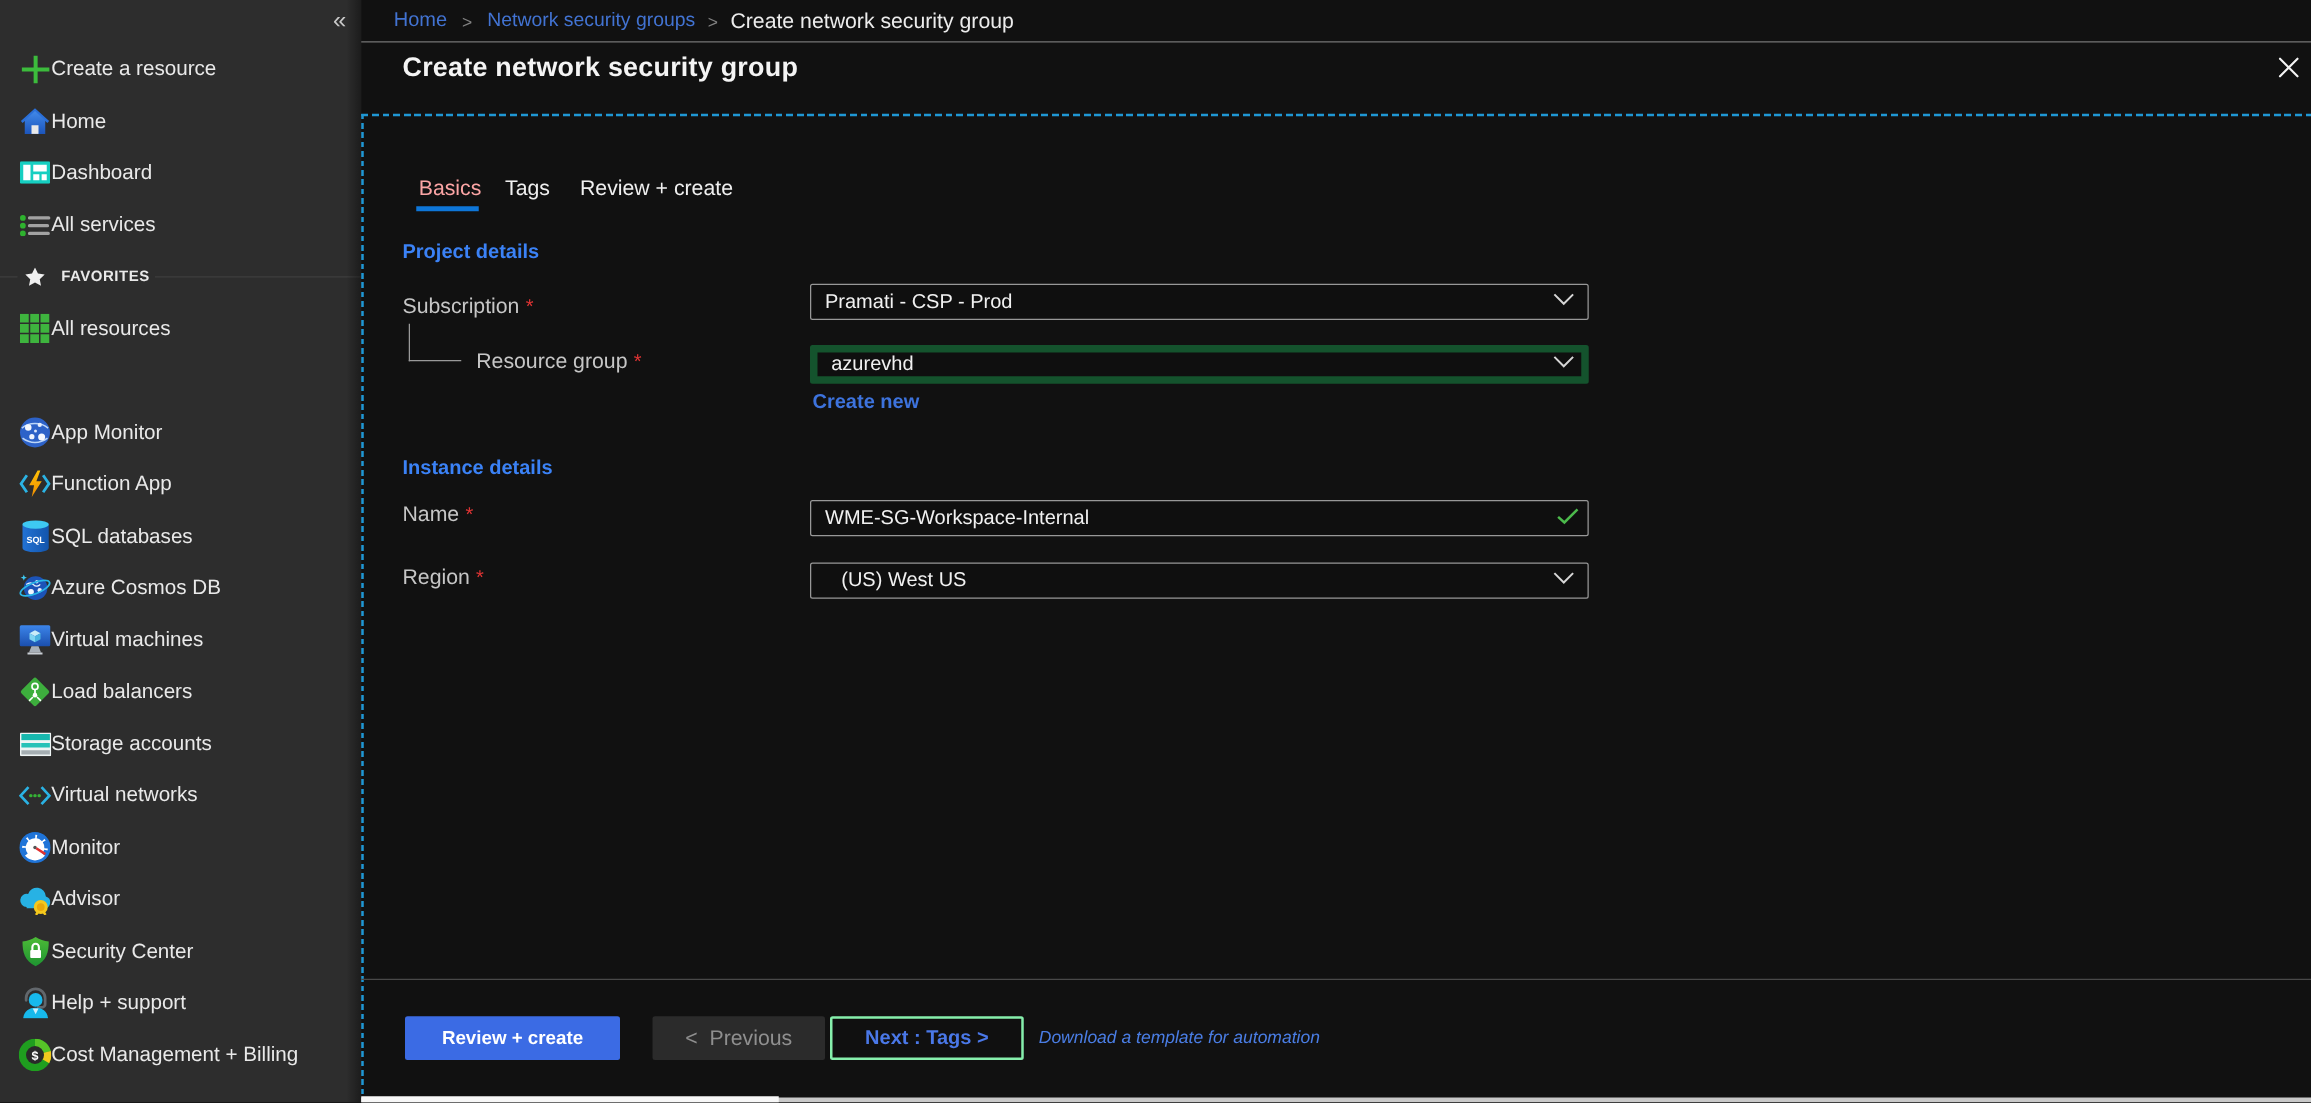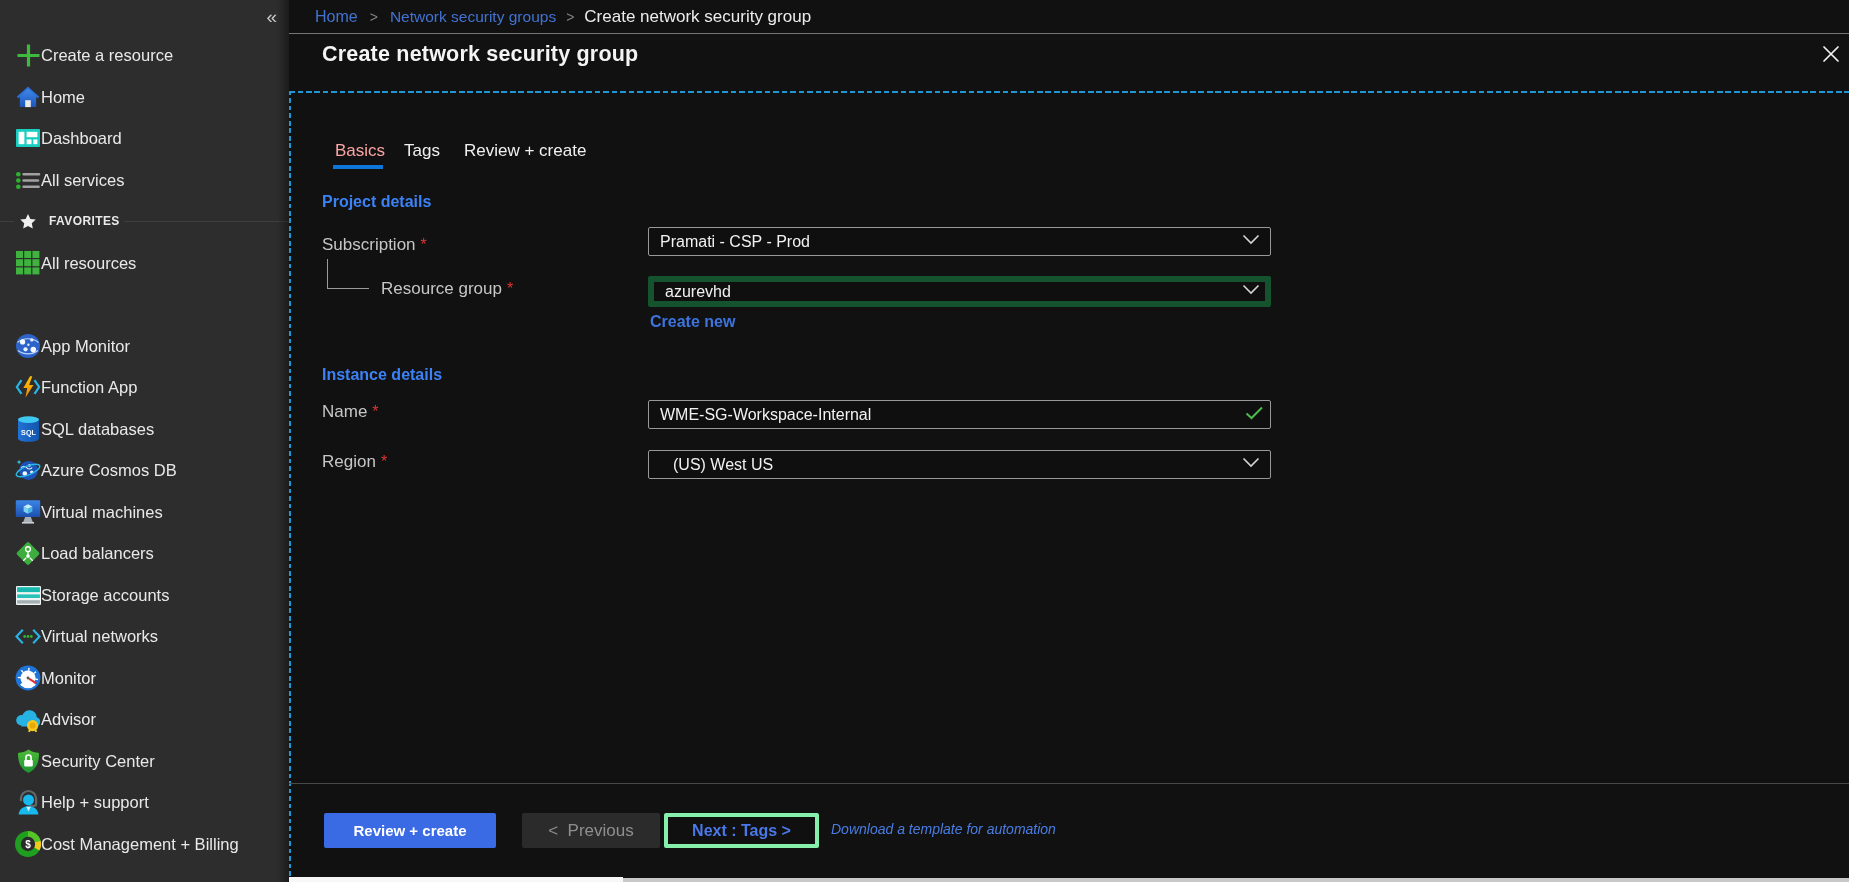--- a/index.html
+++ b/index.html
@@ -339,17 +339,17 @@
 <svg class="abs" style="left:1242px;top:457px;" width="18" height="11" viewBox="0 0 18 11">
     <path d="M1.5 1.5 L9 9 L16.5 1.5" stroke="#d6d6d6" stroke-width="1.6" fill="none"></path>
   </svg>
 <svg class="abs" style="left:1245px;top:406px;" width="19" height="14" viewBox="0 0 19 14">
     <path d="M1.5 7.5 L6.5 12 L17 1.5" stroke="#4cba4c" stroke-width="2" fill="none"></path>
   </svg>
 
 <div class="hline" style="left:289px; top:783px; width:1560px; background:#494949;"></div>
 <div class="btn" style="left:324px;width:172px;background:#3b6be4;color:#ffffff;font-weight:700;">Review + create</div>
 <div class="btn" style="left:522px;width:138px;background:#2b2b2b;color:#8f8f8f;font-size:17px;">&lt;&nbsp; Previous</div>
-<div class="btn" style="left:664px;width:155px;border:4px solid #86efac;color:#4a78e8;font-weight:700;background:#101010;font-size:16px;">Next : Tags &gt;</div>
+<div class="btn" style="left:664px;width:155px;border:2px solid #86efac;color:#4a78e8;font-weight:700;background:#101010;font-size:16px;">Next : Tags &gt;</div>
 <div class="abs" style="left:831px;top:821px;color:#4a7de4;font-size:14px;font-style:italic;">Download a template for automation</div>
 
 <div class="abs" style="left:289px;top:878px;width:1560px;height:4px;background:#c9c9c9;"></div>
 <div class="abs" style="left:289px;top:877px;width:334px;height:5px;background:#f7f7f7;"></div>
 
 </body></html>

